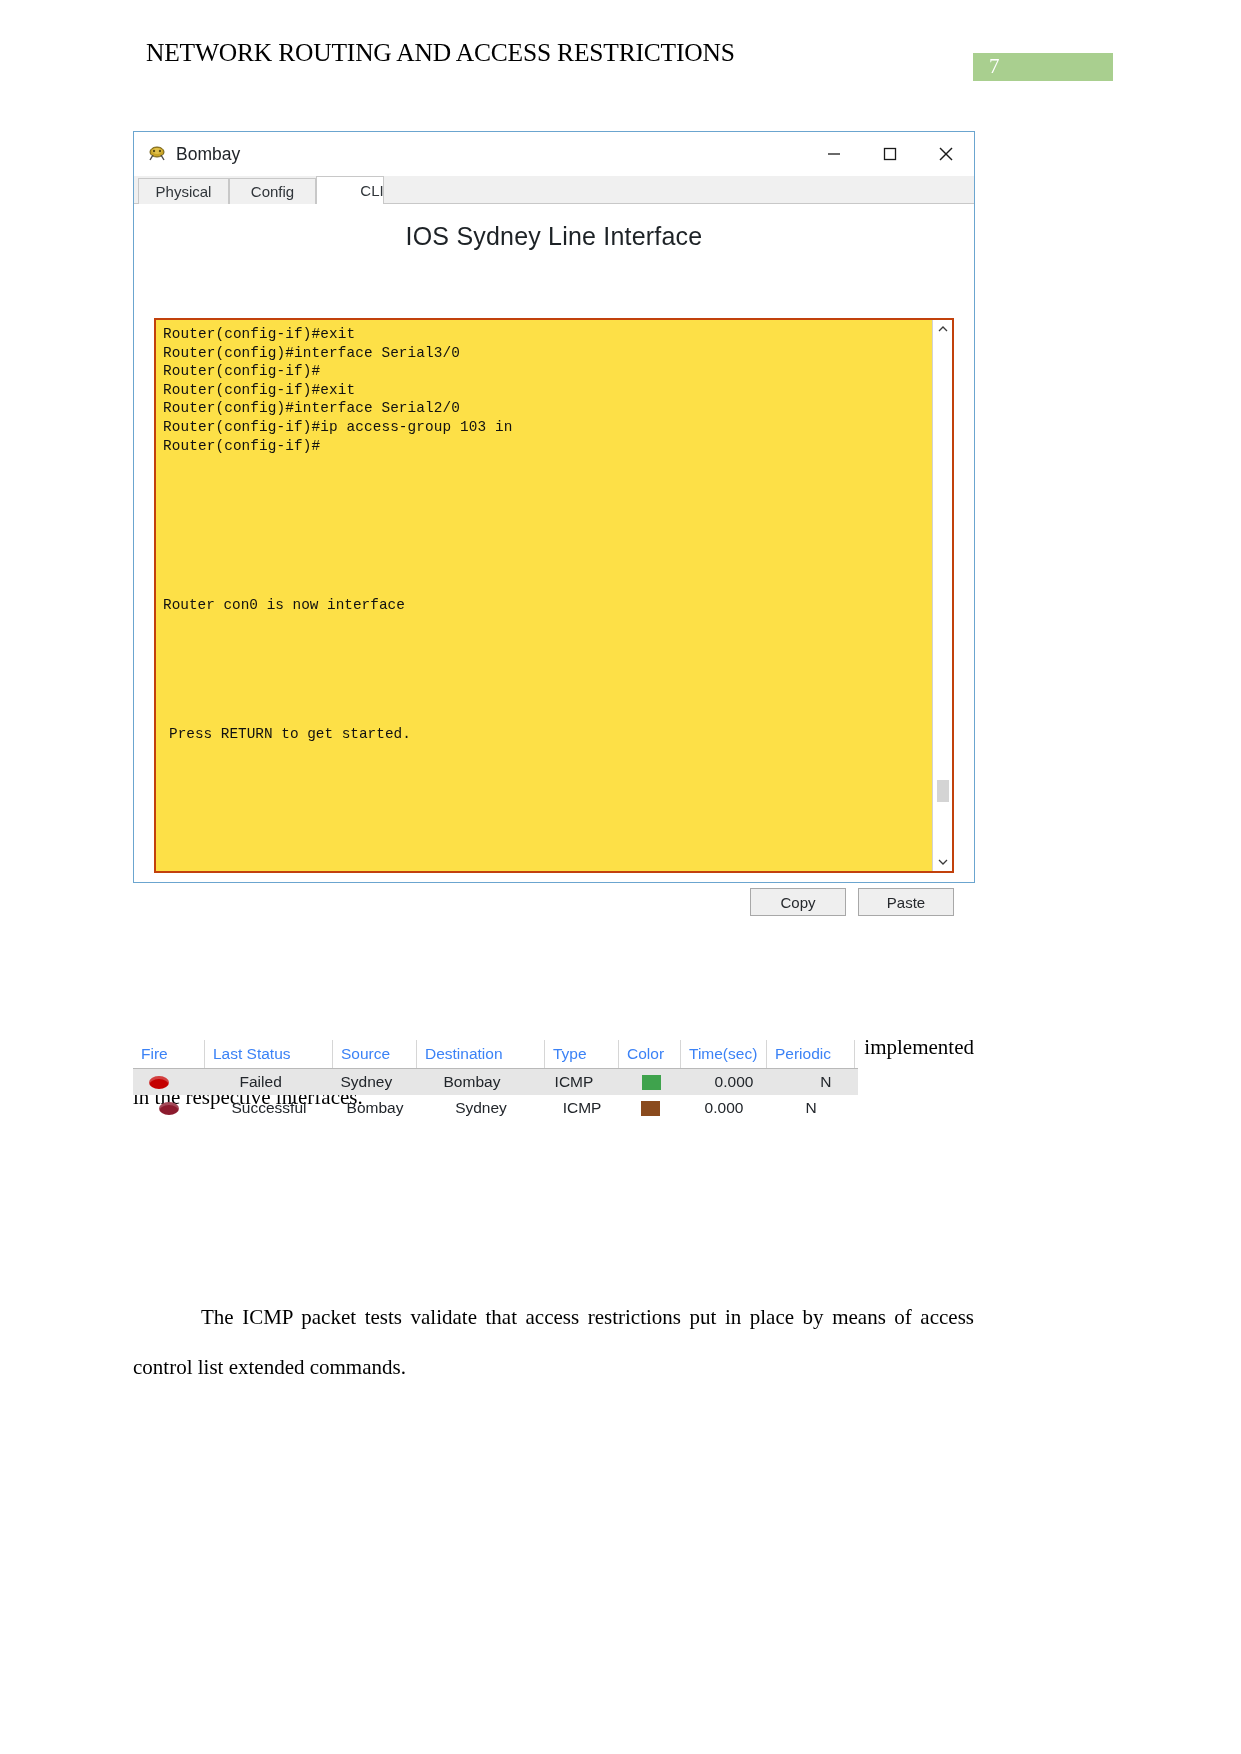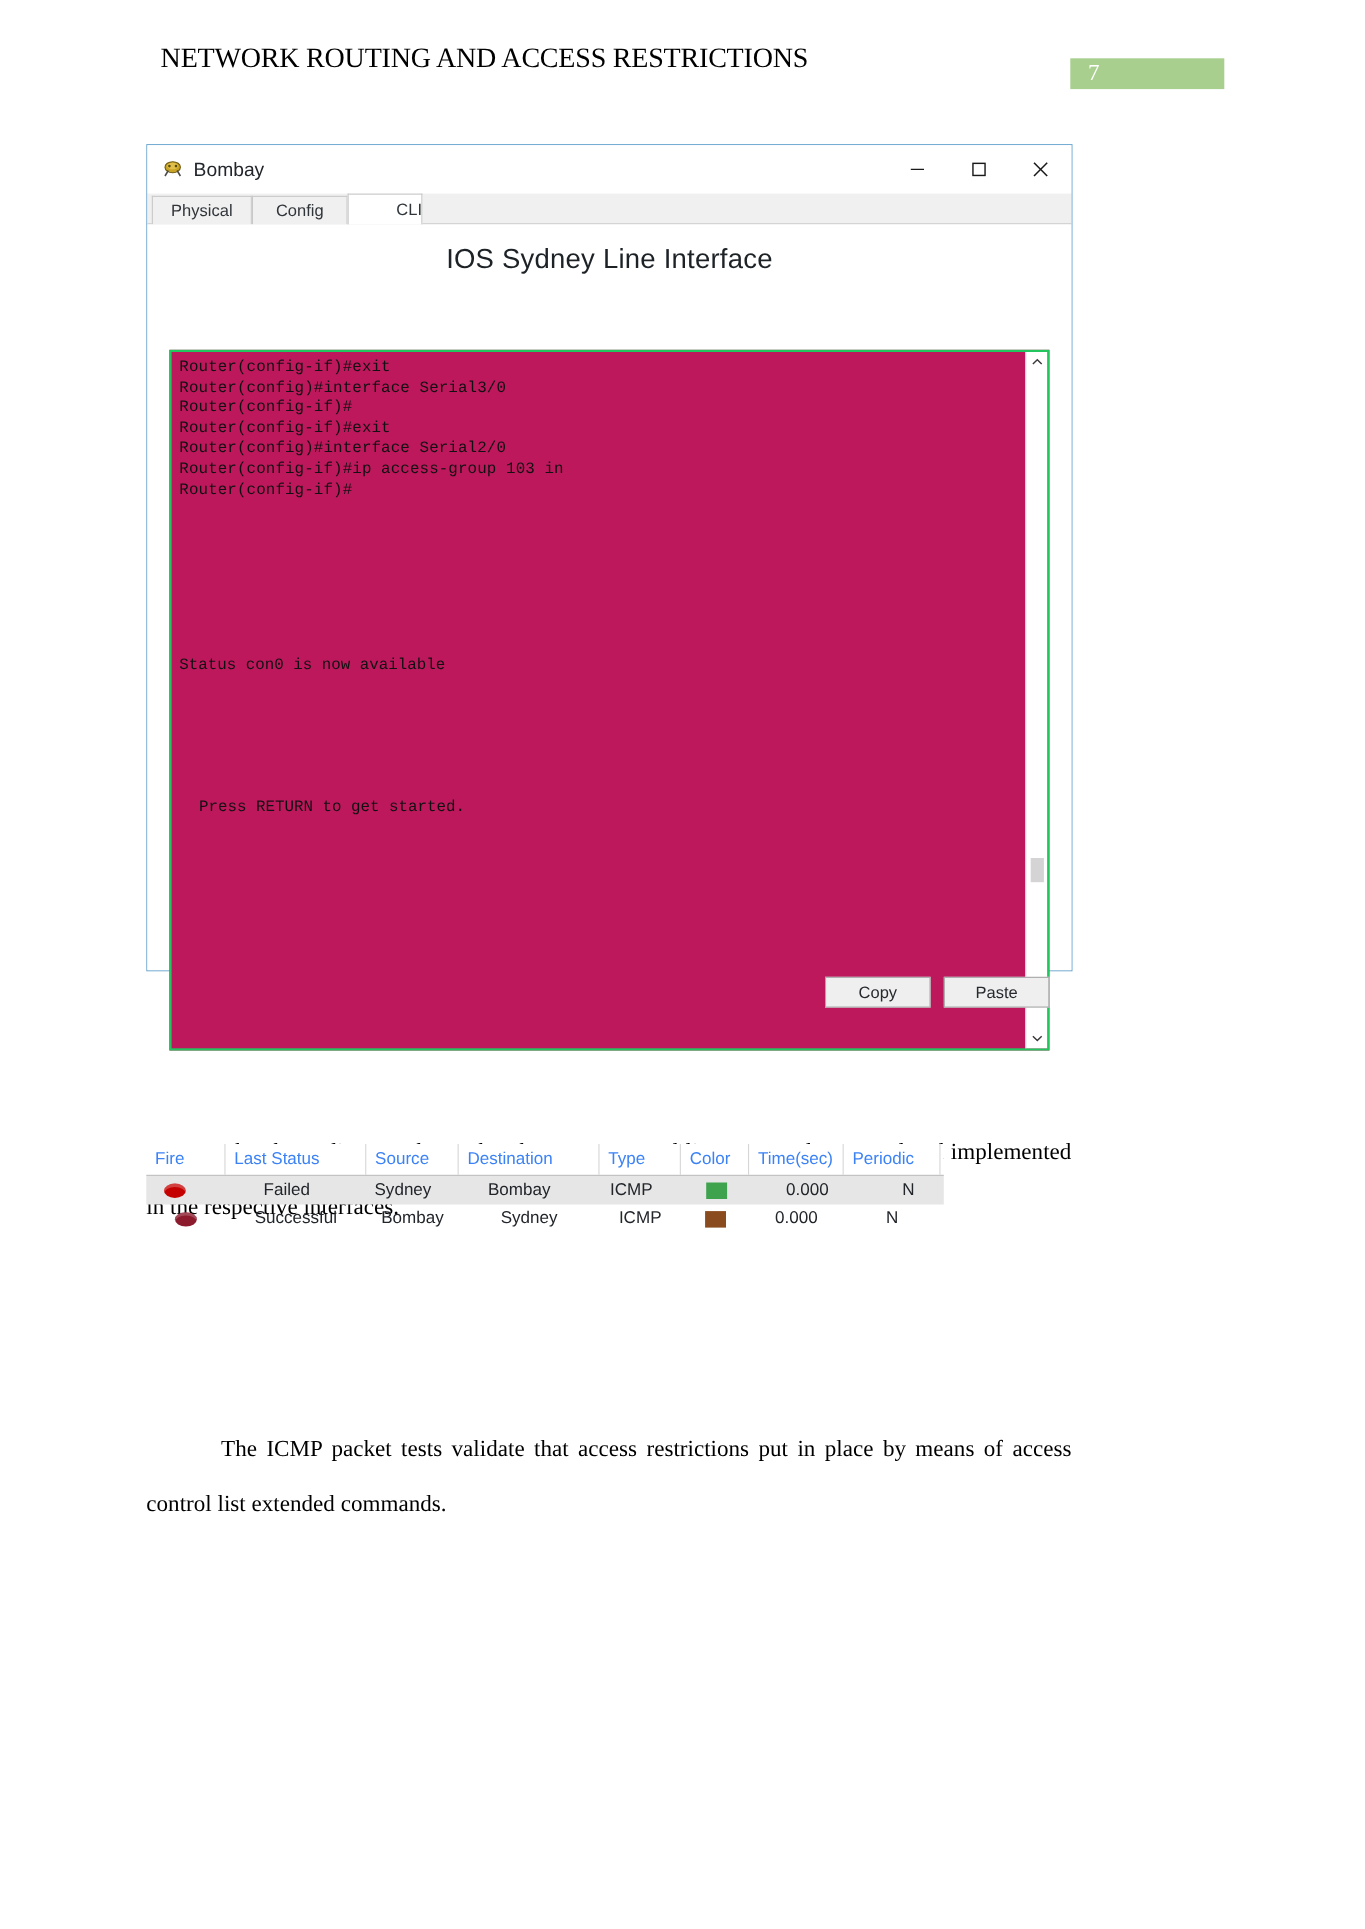--- a/index.html
+++ b/index.html
@@ -144,39 +144,39 @@
     padding-top: 18px;
     letter-spacing: 0.2px;
   }
 
   
   .term-wrap {
     position: absolute;
     left: 20px;
     top: 114px;
     width: 800px;
-    height: 637px;
-    border: 2px solid #22c55e;
-    box-sizing: border-box;
-    background: #be185d;
+    height: 555px;
+    border: 2px solid #c2410c;
+    box-sizing: border-box;
+    background: #fde047;
   }
   .term-text {
     position: absolute;
     left: 7px;
     top: 5px;
     right: 22px;
     font-family: "Liberation Mono", monospace;
     font-size: 14.4px;
     line-height: 18.6px;
     color: #111111;
     white-space: pre;
     letter-spacing: 0.1px;
   }
   .term-block2 { position: absolute; left: 7px; top: 277px; font-family:"Liberation Mono", monospace; font-size:14.4px; color:#111111; white-space:pre; }
-  .term-block3 { position: absolute; left: 25px; top: 406px; font-family:"Liberation Mono", monospace; font-size:14.4px; color:#111111; white-space:pre; }
+  .term-block3 { position: absolute; left: 13px; top: 406px; font-family:"Liberation Mono", monospace; font-size:14.4px; color:#111111; white-space:pre; }
 
   
   .term-sb {
     position: absolute;
     right: 0;
     top: 0;
     width: 20px;
     height: 100%;
     background: #ffffff;
     border-left: 1px solid #d2d2d2;
@@ -356,21 +356,21 @@
     <div class="pt-heading">IOS Sydney Line Interface</div>
 
     <div class="term-wrap">
       <div class="term-text">Router(config-if)#exit
 Router(config)#interface Serial3/0
 Router(config-if)#
 Router(config-if)#exit
 Router(config)#interface Serial2/0
 Router(config-if)#ip access-group 103 in
 Router(config-if)#</div>
-      <div class="term-block2">Status con0 is now available</div>
+      <div class="term-block2">Router con0 is now interface</div>
       <div class="term-block3">Press RETURN to get started.</div>
 
       <div class="term-sb">
         <div class="arrow">
           <svg width="10" height="8" viewBox="0 0 10 8">
               <polyline points="1,6 5,2 9,6" fill="none" stroke="#3a3a3a" stroke-width="1.3"></polyline>
             </svg>
         </div>
         <div class="thumb"></div>
         <div class="arrow bottom">

